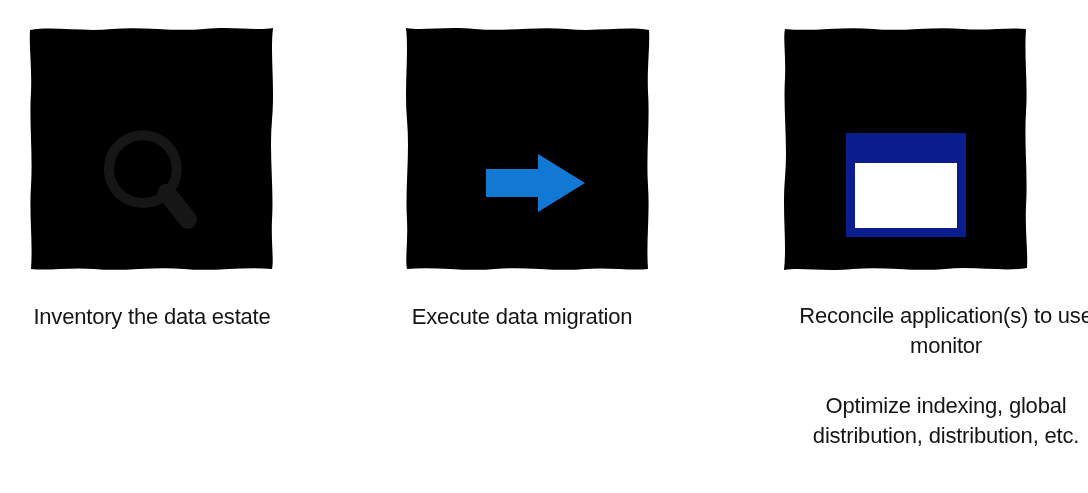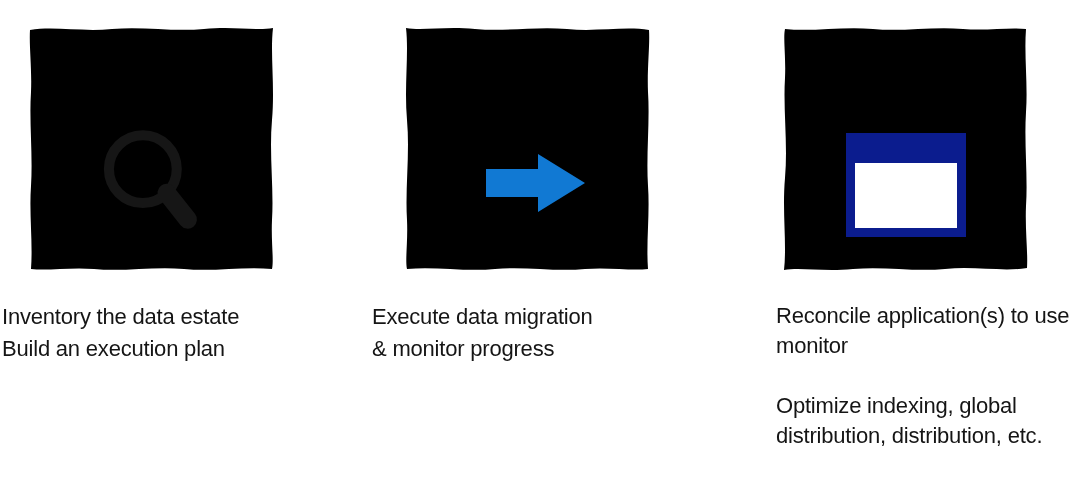--- a/index.html
+++ b/index.html
@@ -74,20 +74,21 @@
   .arrow polygon { fill: var(--arrow-blue, #1179d3); }
 
   .window { top: 113px; transform: translateX(-50%); }
   .window .win-outer { fill: var(--window-navy, #0b1c8e); }
   .window .win-inner { fill: #ffffff; }
 
   
   .caption {
     position: absolute;
     top: 301px;
+    text-align: center;
     font-size: 22px;
     letter-spacing: -0.2px;
     line-height: 32px;
     color: var(--caption-text, #151515);
   }
   .caption-0 { left: 2px;   width: 300px; }
   .caption-1 { left: 372px; width: 300px; }
   .caption-2 { left: 776px; width: 340px; line-height: 30px; }
   .cap-group-gap { margin-top: 30px; }
 </style>
@@ -147,26 +148,24 @@
     <div class="icon window">
       <svg viewBox="0 0 120 104" width="120" height="104">
         <rect class="win-outer" x="0" y="0" width="120" height="104"></rect>
         <rect class="win-inner" x="9" y="30" width="102" height="65"></rect>
       </svg>
     </div>
   </section>
 
   <div class="caption caption-0">
     <div class="cap-line">Inventory the data estate</div>
-    <div class="cap-line">Build an execution plan</div>
   </div>
 
   <div class="caption caption-1">
     <div class="cap-line">Execute data migration</div>
-    <div class="cap-line">&amp; monitor progress</div>
   </div>
 
   <div class="caption caption-2">
     <div class="cap-group">
       <div class="cap-line">Reconcile application(s) to use</div>
       <div class="cap-line">monitor</div>
     </div>
     <div class="cap-group cap-group-gap">
       <div class="cap-line">Optimize indexing, global</div>
       <div class="cap-line">distribution, distribution, etc.</div>

